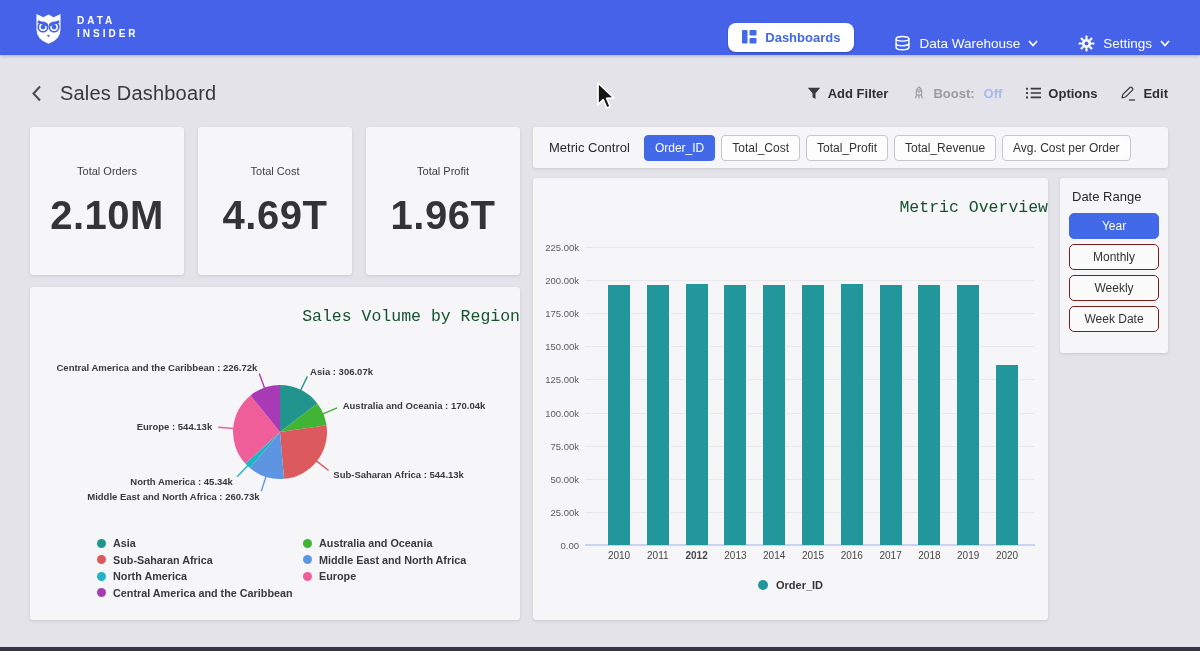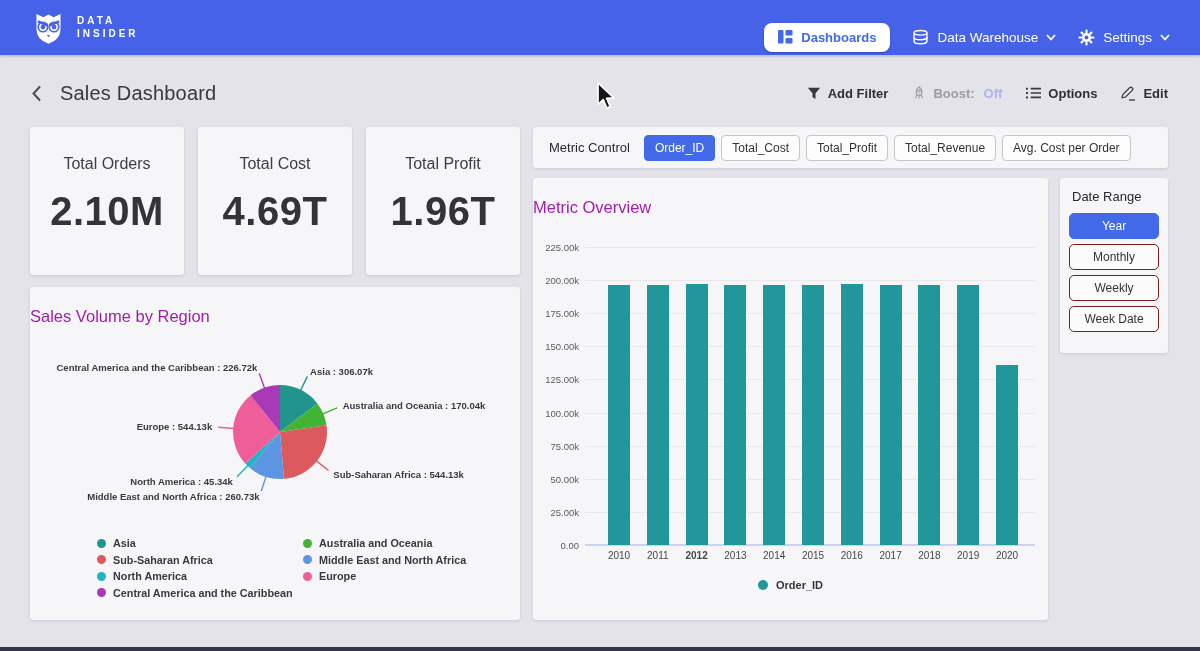--- a/index.html
+++ b/index.html
@@ -4,42 +4,42 @@
 <style>
   html,body{margin:0;padding:0;background:#cfcfd8;}
   *{box-sizing:border-box;font-family:"Liberation Sans","DejaVu Sans",sans-serif;}
   .stage{position:relative;width:1200px;height:651px;background:#e4e3ea;overflow:hidden;}
 
   
   .topbar{position:absolute;top:0;left:0;right:0;height:55px;background:#4562e8;
           display:flex;align-items:center;padding:0 30px;box-shadow:0 1px 3px rgba(20,20,50,.25);z-index:5;}
   .brand{display:flex;align-items:center;gap:10px;cursor:pointer;}
   .brand-text{display:flex;flex-direction:column;gap:3px;color:#fff;font-size:10px;font-weight:700;letter-spacing:3px;line-height:1;}
-  .topnav{margin-left:auto;display:flex;align-items:center;gap:22px;margin-top:20px;}
+  .topnav{margin-left:auto;display:flex;align-items:flex-end;gap:40px;margin-top:20px;}
   .pill{display:flex;align-items:center;gap:8px;background:#fff;border:none;border-radius:8px;
         padding:7px 14px;color:#4169e8;font-size:13px;font-weight:600;cursor:pointer;box-shadow:0 1px 2px rgba(0,0,30,.25);}
   .navitem{display:flex;align-items:center;gap:8px;color:#fff;font-size:13.5px;font-weight:500;cursor:pointer;}
 
   
   .pagehead{position:absolute;top:75px;left:26px;right:32px;height:36px;display:flex;align-items:center;}
   .backbtn{width:20px;height:20px;display:flex;align-items:center;justify-content:center;cursor:pointer;}
   .page-title{margin:0 0 0 14px;font-size:20px;font-weight:500;color:#38383c;letter-spacing:.2px;}
   .actions{margin-left:auto;display:flex;align-items:center;gap:24px;}
   .action{display:flex;align-items:center;gap:7px;font-size:13px;font-weight:600;color:#2f2f33;cursor:pointer;}
   .action .gray{color:#9b9ba3;}
   .action .off{color:#a9b7ef;margin-left:2px;}
 
   
   .card{position:absolute;background:#f6f5f7;border-radius:3px;box-shadow:0 1px 3px rgba(40,40,70,.14);}
-  .card-title{position:absolute;left:0;right:0;top:20px;text-align:left;font-size:16.5px;color:#a21caf;}
+  .card-title{position:absolute;left:0;right:0;top:20px;text-align:right;font-size:16.5px;color:#14532d;font-family:Liberation Mono, monospace;}
 
   .kpis{position:absolute;left:30px;top:127px;width:490px;height:148px;display:flex;gap:14px;}
   .kpi-card{flex:1;background:#f6f5f7;border-radius:3px;box-shadow:0 1px 3px rgba(40,40,70,.14);
             display:flex;flex-direction:column;align-items:center;}
-  .kpi-label{margin-top:28px;font-size:16px;font-weight:500;color:#3e3e42;text-align:center;}
+  .kpi-label{margin-top:38px;font-size:11px;font-weight:500;color:#3e3e42;text-align:center;}
   .kpi-value{margin-top:16px;font-size:40px;font-weight:700;color:#343438;letter-spacing:.5px;}
 
   
   .metric-card{left:533px;top:127px;width:635px;height:41px;display:flex;align-items:center;padding:12px 16px;}
   .mc-label{font-size:13px;font-weight:500;color:#28282c;margin-right:14px;}
   .chips{display:flex;align-items:center;gap:6px;}
   .chip{padding:5px 10px;font-size:12px;color:#333;background:#fdfdfe;border:1px solid #c6c6cb;border-radius:4px;cursor:pointer;white-space:nowrap;}
   .chip.selected{background:#4169e8;border-color:#4169e8;color:#fff;}
 
   

